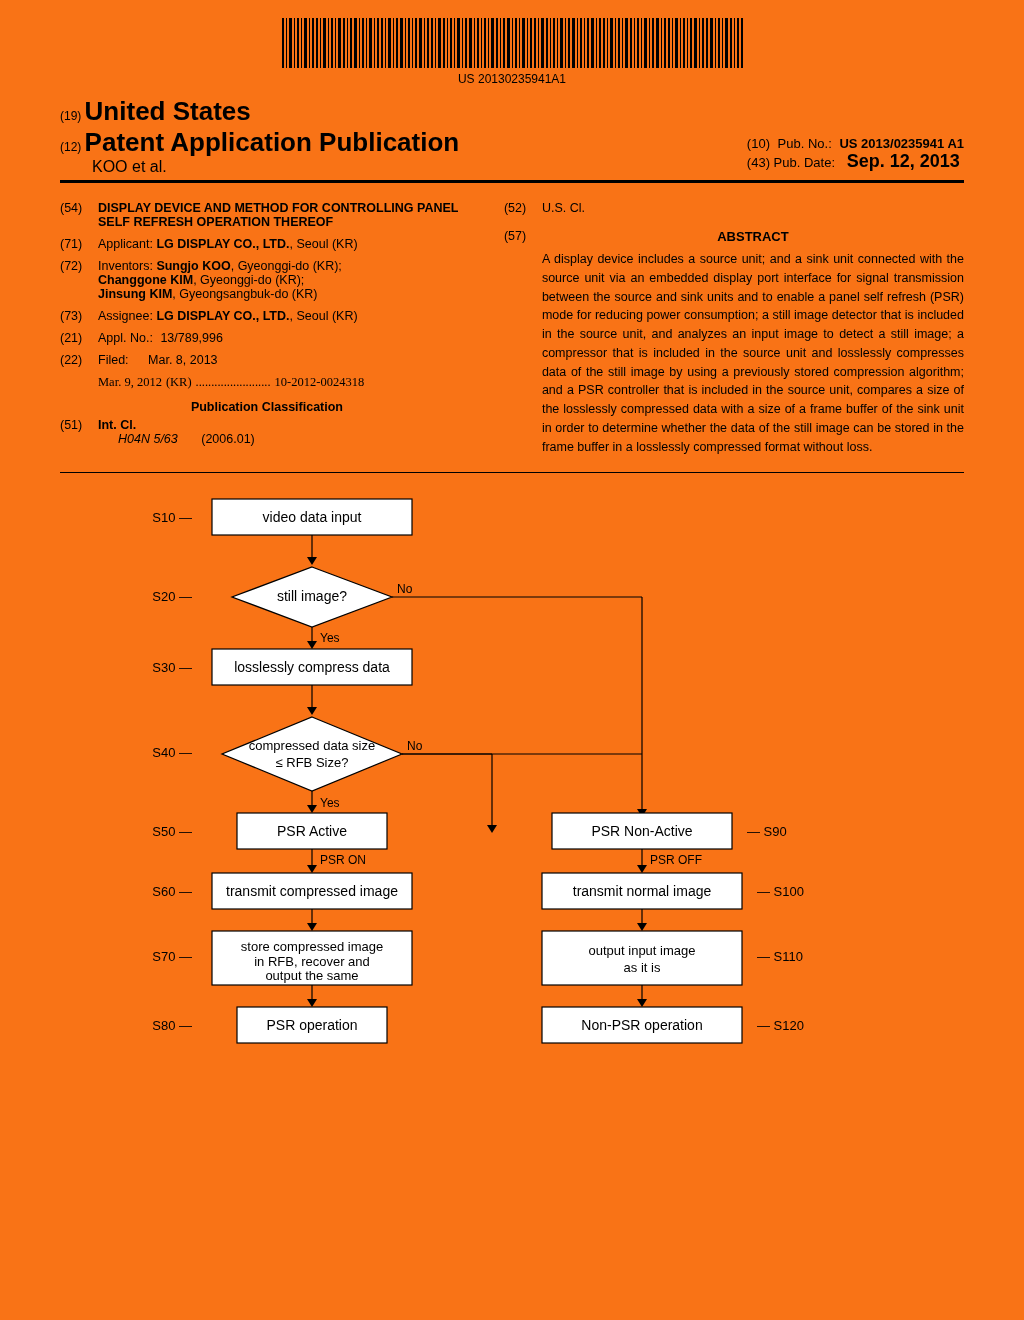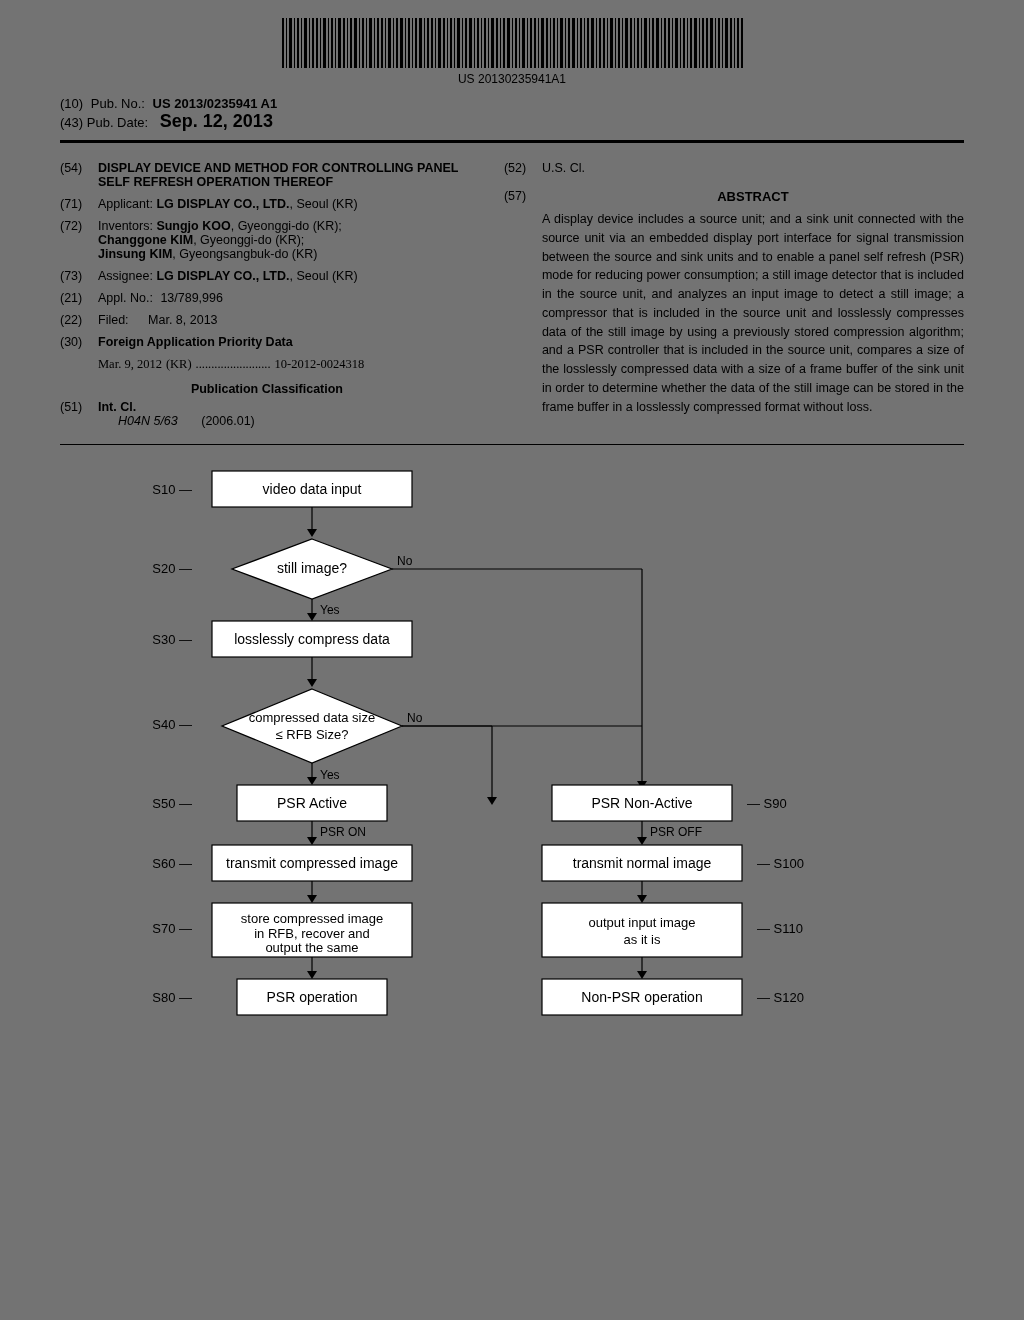--- a/index.html
+++ b/index.html
@@ -8,21 +8,21 @@
       font-family: 'Times New Roman', Times, serif;
       font-size: 13px;
       color: #000;
       width: 1024px;
       min-height: 1320px;
     }
 
     .page {
       width: 1024px;
       min-height: 1320px;
-      background: #737373;
+      background: #f97316;
       padding: 0 60px 40px 60px;
     }
 
     
     .barcode-container {
       text-align: center;
       padding: 18px 0 4px 0;
     }
     .barcode-svg {
       display: inline-block;
@@ -310,20 +310,31 @@
         <rect x="458" y="0" width="2" height="50"></rect>
         <rect x="462" y="0" width="1" height="50"></rect>
         <rect x="465" y="0" width="2" height="50"></rect>
         <rect x="469" y="0" width="2" height="50"></rect>
       </g>
     </svg>
     <div class="patent-number">US 20130235941A1</div>
   </div>
 
   <div class="header-section">
+    <div class="header-left">
+      <div>
+        <span class="header-label-19">(19)</span>
+        <span class="header-united-states">United States</span>
+      </div>
+      <div>
+        <span class="header-label-12">(12)</span>
+        <span class="header-patent-app">Patent Application Publication</span>
+      </div>
+      <div class="header-koo">KOO et al.</div>
+    </div>
     <div class="header-right">
       <div class="header-pub-no">
         <span>(10)</span>
         <span style="margin-left:4px;">Pub. No.:</span>
         <span style="margin-left:4px; font-weight:bold;">US 2013/0235941 A1</span>
       </div>
       <div class="header-pub-date">
         <span>(43)</span>
         <span style="margin-left:0;">Pub. Date:</span>
         <span class="pub-date-value" style="margin-left:8px;">Sep. 12, 2013</span>
@@ -377,24 +388,20 @@
       </div>
 
       <div class="field-row">
         <div class="field-num">(22)</div>
         <div class="field-content">
           <span>Filed:</span>
           <span style="margin-left: 16px;">Mar. 8, 2013</span>
         </div>
       </div>
 
-      <div class="field-row">
-        <div class="field-num">(30)</div>
-        <div class="field-content" style="font-weight:bold;">Foreign Application Priority Data</div>
-      </div>
 
       <div class="foreign-app-row">
         <span>Mar. 9, 2012</span>
         <span style="margin-left:4px;">(KR)</span>
         <span style="margin-left:4px;">........................</span>
         <span style="margin-left:4px;">10-2012-0024318</span>
       </div>
 
       <div style="margin-top:10px;">
         <div class="section-title">Publication Classification</div>

